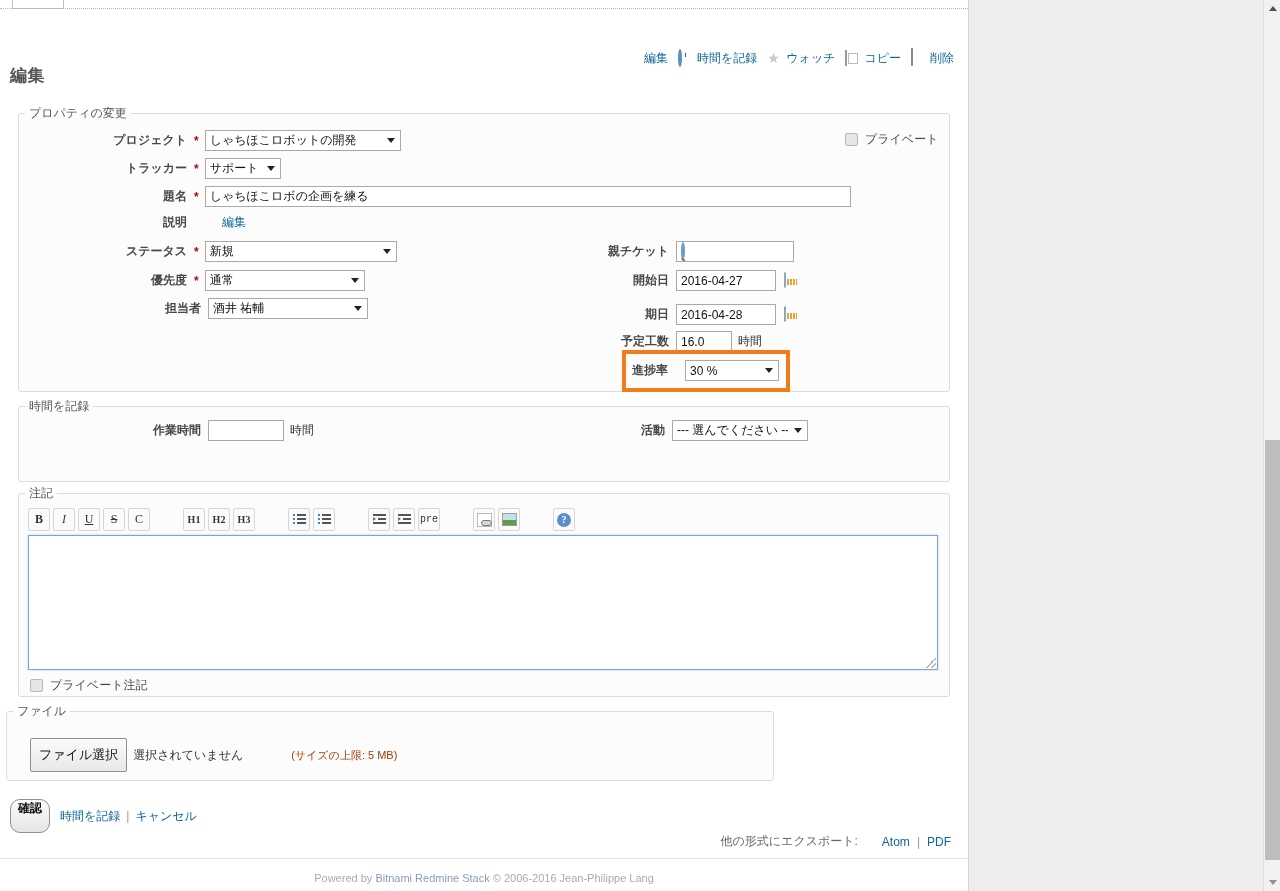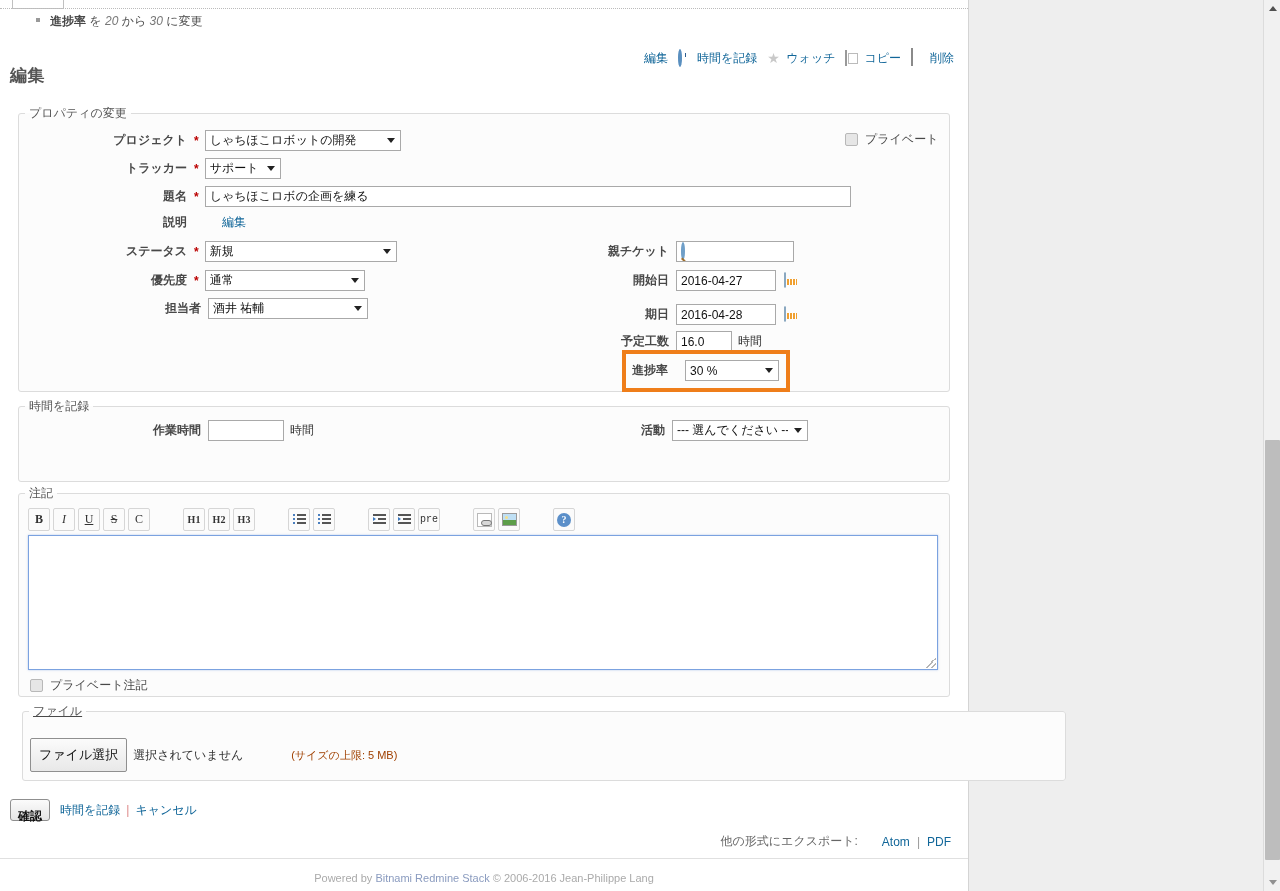--- a/index.html
+++ b/index.html
@@ -128,21 +128,21 @@
     margin: 0;
     padding: 0;
   }
   fieldset.box > legend {
     font-size: 12px; color: #555;
     padding: 0 4px; margin-left: 6px;
   }
   #fs-properties { left: 18px; top: 105px; width: 932px; height: 287px; }
   #fs-logtime   { left: 18px; top: 398px; width: 932px; height: 84px; }
   #fs-notes     { left: 18px; top: 485px; width: 932px; height: 212px; }
-  #fs-files     { left: 22px; top: 703px; width: 1044px; height: 78px; text-decoration: underline; }
+  #fs-files     { left: 6px; top: 703px; width: 768px; height: 78px; }
 
   
   .row {
     position: absolute;
     display: flex; align-items: center;
     white-space: nowrap;
   }
   .lab {
     text-align: right;
     font-weight: bold;
@@ -250,24 +250,24 @@
   }
   .muted-note { color: #a04000; font-size: 11px; }
 
   
   #submit-row {
     position: absolute; left: 10px; top: 799px;
     display: flex; align-items: center;
     font-size: 12px;
   }
   .submitbtn {
-    height: 22px; padding: 8px 7px;
+    height: 34px; padding: 0 7px;
     border: 1px solid #8f8f8f;
     background: linear-gradient(#fbfbfb, #e6e6e6);
-    border-radius: 3px;
+    border-radius: 10px;
     font-size: 12px; color: #111;
     cursor: pointer;
     font-family: "Liberation Sans", sans-serif;
     font-weight: bold;
   }
   .link { color: #169; cursor: pointer; text-decoration: none; }
   .sep { color: #d88; margin: 0 6px; }
 
   
   #other-formats {
@@ -413,31 +413,20 @@
     <div id="scroll-down">
       <span class="arrow-down"></span>
     </div>
   </div>
 
   <div id="content">
 
     <div class="top-stub"></div>
     <div class="top-dotted"></div>
 
-    <div class="journal-detail">
-      <span class="bullet"></span>
-      <span class="jtext">
-        <strong>進捗率</strong>
-        <span>を</span>
-        <em>20</em>
-        <span>から</span>
-        <em>30</em>
-        <span>に変更</span>
-      </span>
-    </div>
 
     <div id="contextual">
       <a class="ctx-item">
         <span class="ic"><span class="pencil"></span></span>
         <span class="lbl">編集</span>
       </a>
       <a class="ctx-item">
         <span class="ic"><span class="clock-ic"></span></span>
         <span class="lbl">時間を記録</span>
       </a>

